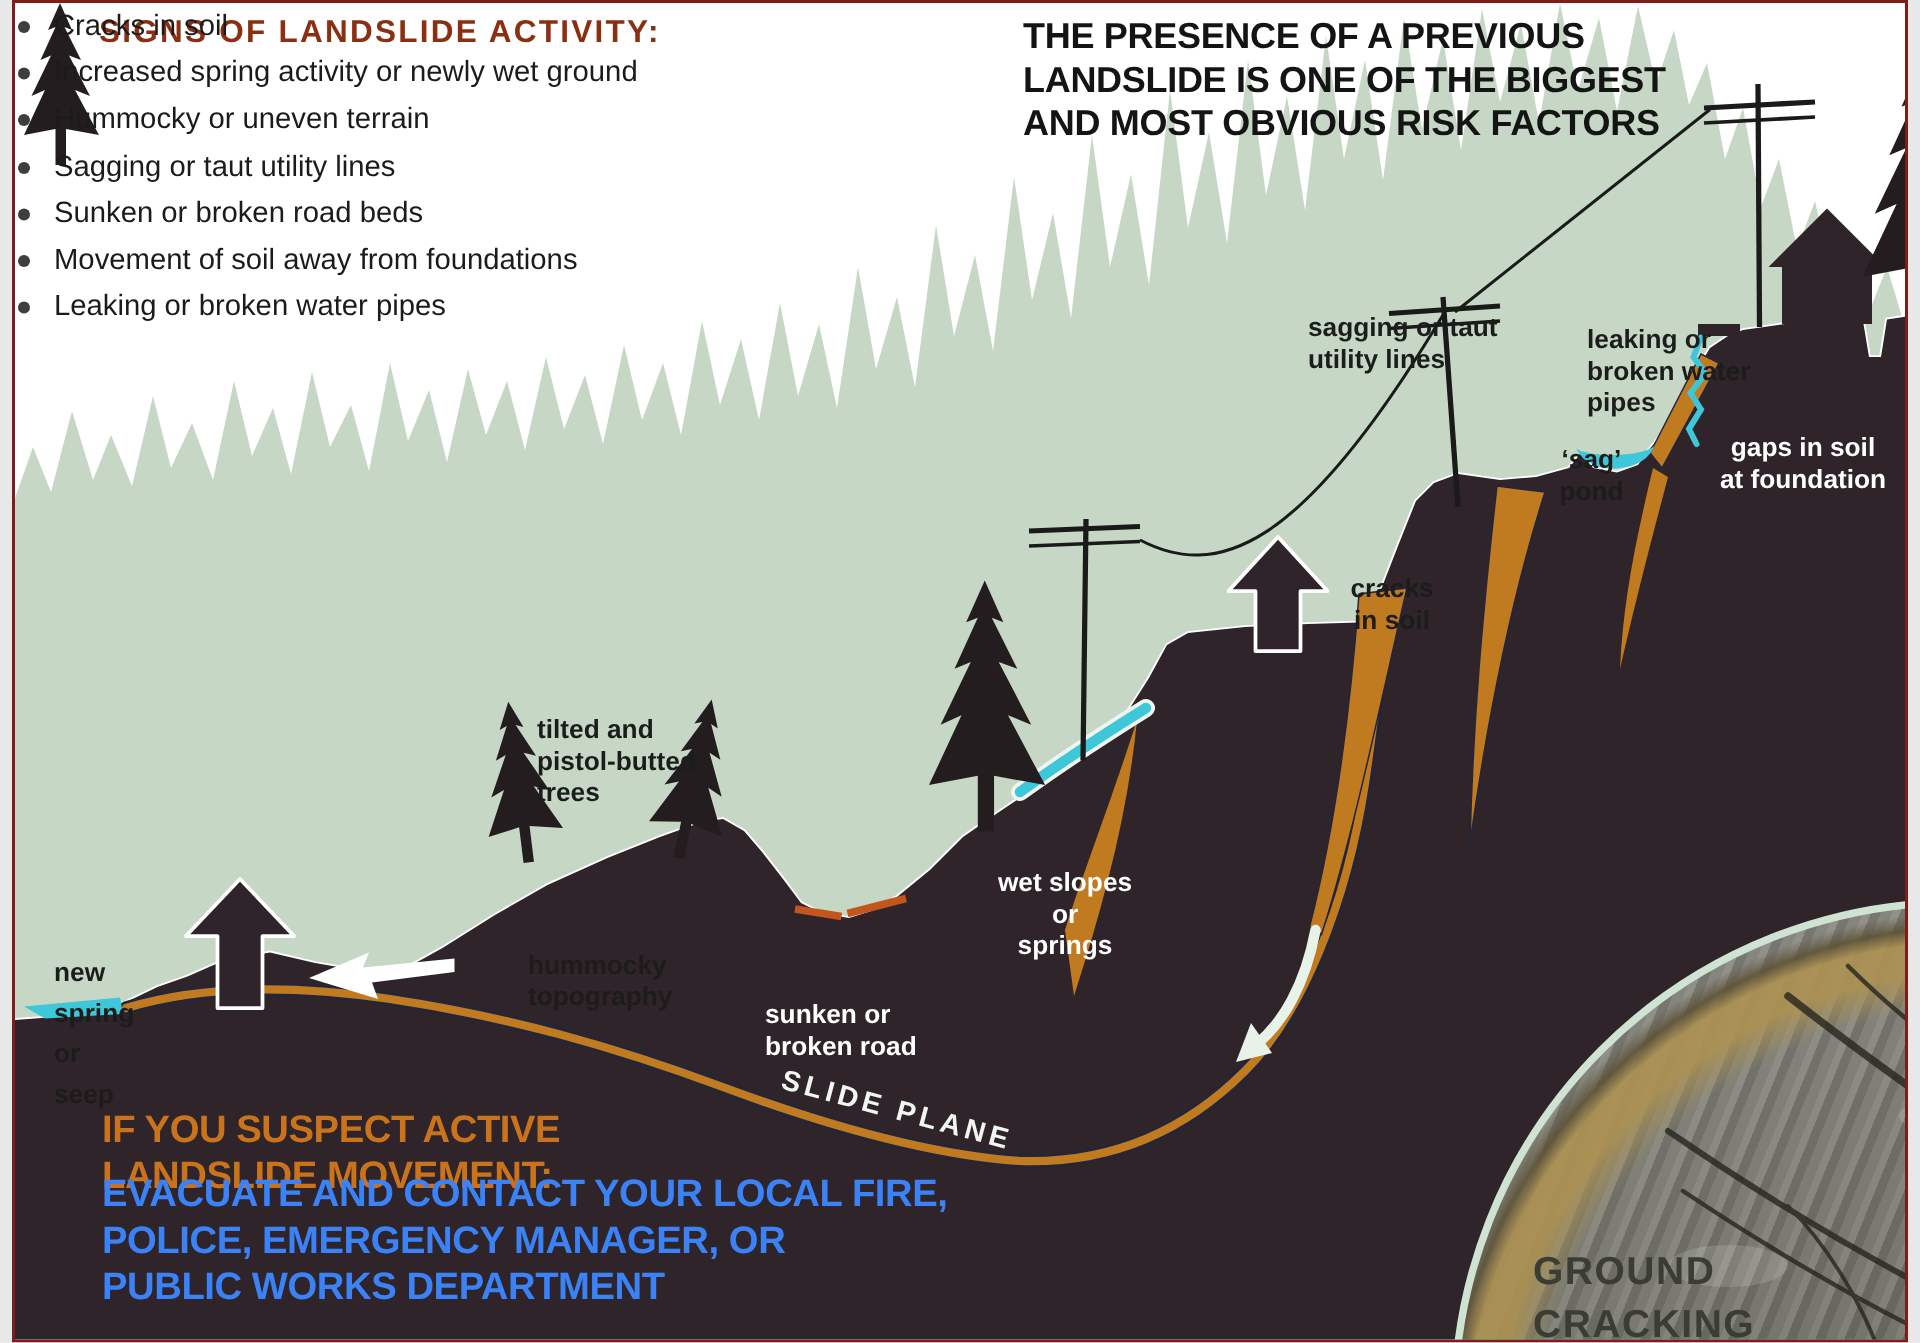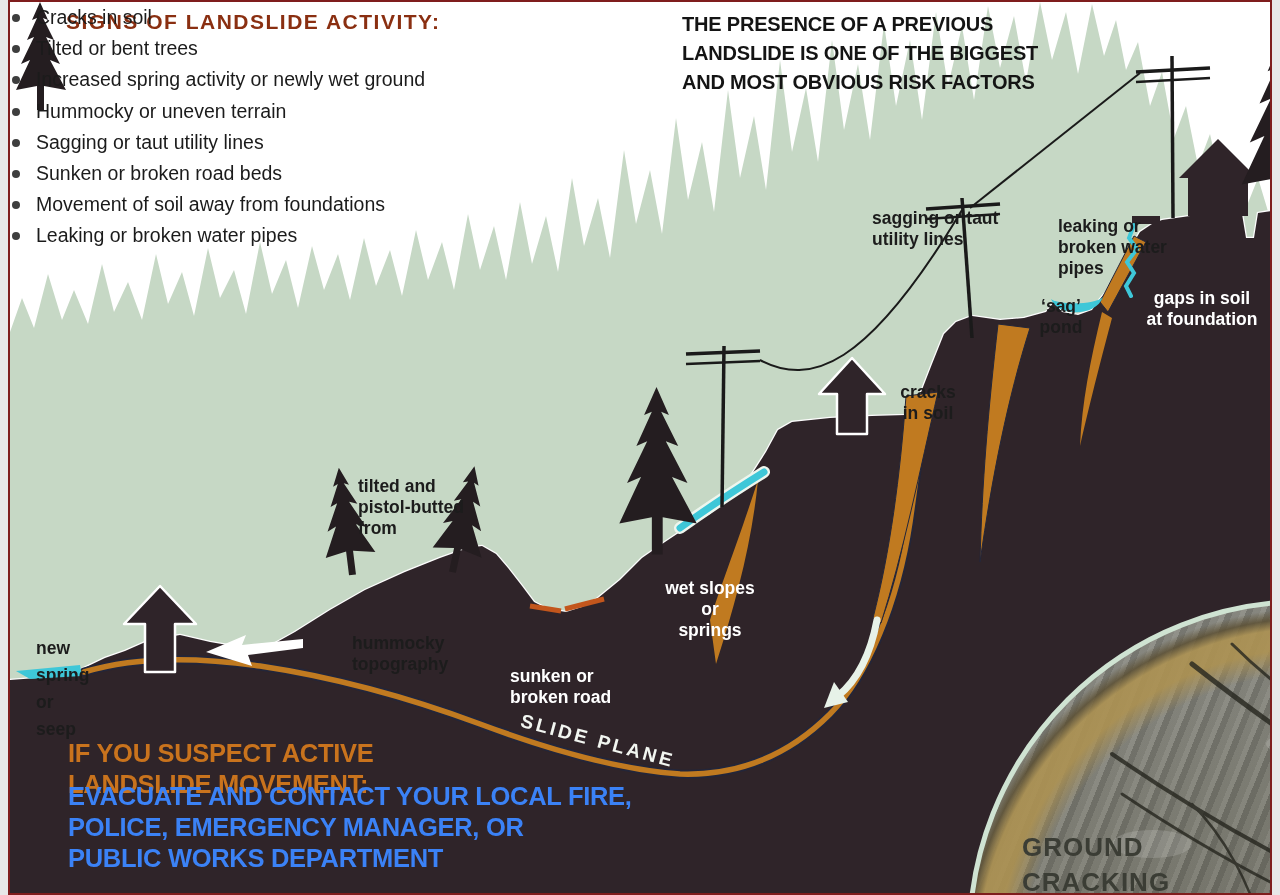--- a/index.html
+++ b/index.html
@@ -10,21 +10,21 @@
     font-family:"Liberation Sans", sans-serif;
   }
   #scene{position:absolute;left:0;top:0;width:1280px;height:895px;}
   .txt{position:absolute;white-space:pre-line;}
   
   .title{left:56px;top:8px;font-size:21px;font-weight:bold;letter-spacing:1.5px;color:#8a2f11;}
   .signs{left:62px;top:50px;list-style:none;margin:0;padding:0;}
   .signs li{position:relative;padding-left:26px;font-size:19.5px;line-height:31.2px;color:#1b1b1b;}
   .signs li::before{content:"";position:absolute;left:2px;top:12px;width:8px;height:8px;border-radius:50%;background:#3e3e3e;}
   
-  .risk{left:672px;top:8px;font-size:20px;line-height:29px;font-weight:bold;color:#141414;letter-spacing:-0.2px;}
+  .risk{left:672px;top:8px;font-size:24px;line-height:29px;font-weight:bold;color:#141414;letter-spacing:-0.2px;}
   
   .lbl{font-weight:bold;font-size:17.5px;line-height:21px;color:#1c1c1c;margin-top:48px;}
   .lbl.light{color:#ffffff;}
   .lbl.center{text-align:center;}
   .slideplane{left:514px;top:708px;font-size:19px;font-weight:bold;letter-spacing:3px;color:#f2f6f1;transform:rotate(15deg);transform-origin:left top;}
   
   .emg{left:58px;font-size:25.5px;line-height:30.8px;font-weight:bold;letter-spacing:-0.3px;}
   .emg.head{top:736px;color:#c9731d;}
   .emg.body{top:779px;color:#3b82f6;}
   
@@ -123,21 +123,20 @@
         <ellipse cx="120" cy="350" rx="34" ry="12"></ellipse>
         <ellipse cx="330" cy="140" rx="36" ry="12"></ellipse>
       </g>
     </svg>
   </div>
 
   <div class="txt title">SIGNS OF LANDSLIDE ACTIVITY:</div>
 
   <ul class="signs">
     <li>Cracks in soil</li>
-    <li>Tilted or bent trees</li>
     <li>Increased spring activity or newly wet ground</li>
     <li>Hummocky or uneven terrain</li>
     <li>Sagging or taut utility lines</li>
     <li>Sunken or broken road beds</li>
     <li>Movement of soil away from foundations</li>
     <li>Leaking or broken water pipes</li>
   </ul>
 
   <div class="txt risk">THE PRESENCE OF A PREVIOUS
 LANDSLIDE IS ONE OF THE BIGGEST
@@ -152,21 +151,21 @@
 pond</div>
   <div class="txt lbl light center" style="left:1122px;top:238px;width:140px;">gaps in soil
 at foundation</div>
   <div class="txt lbl center" style="left:878px;top:332px;width:80px;">cracks
 in soil</div>
   <div class="txt lbl light center" style="left:645px;top:528px;width:110px;">wet slopes
 or
 springs</div>
   <div class="txt lbl" style="left:348px;top:426px;">tilted and
 pistol-butted
-from</div>
+trees</div>
   <div class="txt lbl" style="left:342px;top:583px;">hummocky
 topography</div>
   <div class="txt lbl light" style="left:500px;top:616px;">sunken or
 broken road</div>
   <div class="txt lbl" style="left:26px;top:585px;line-height:27px;">new
 spring
 or
 seep</div>
   <div class="txt slideplane">SLIDE PLANE</div>
 

